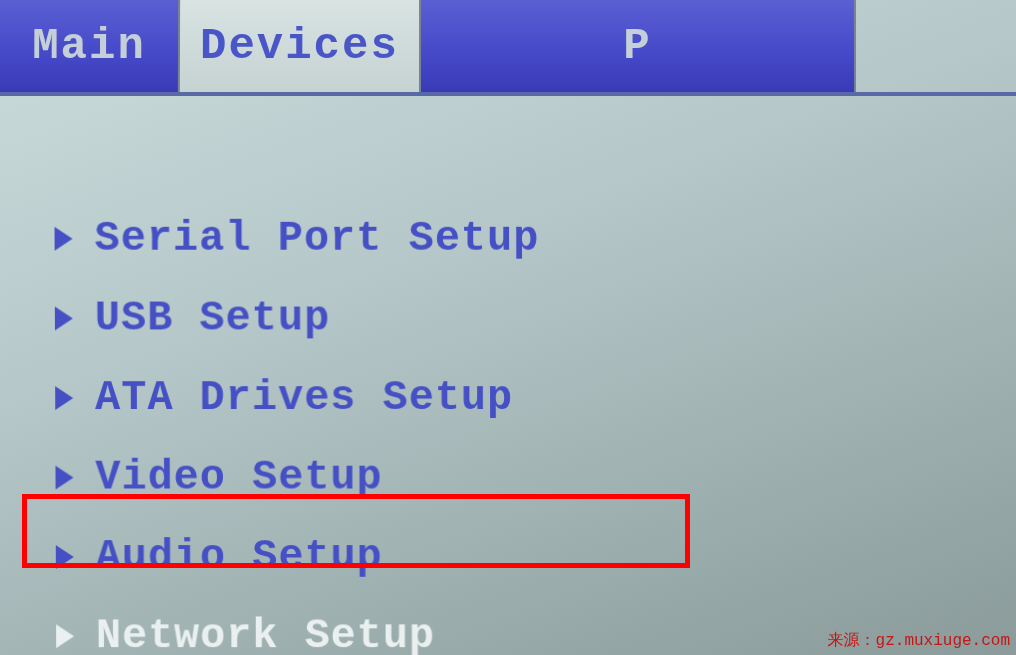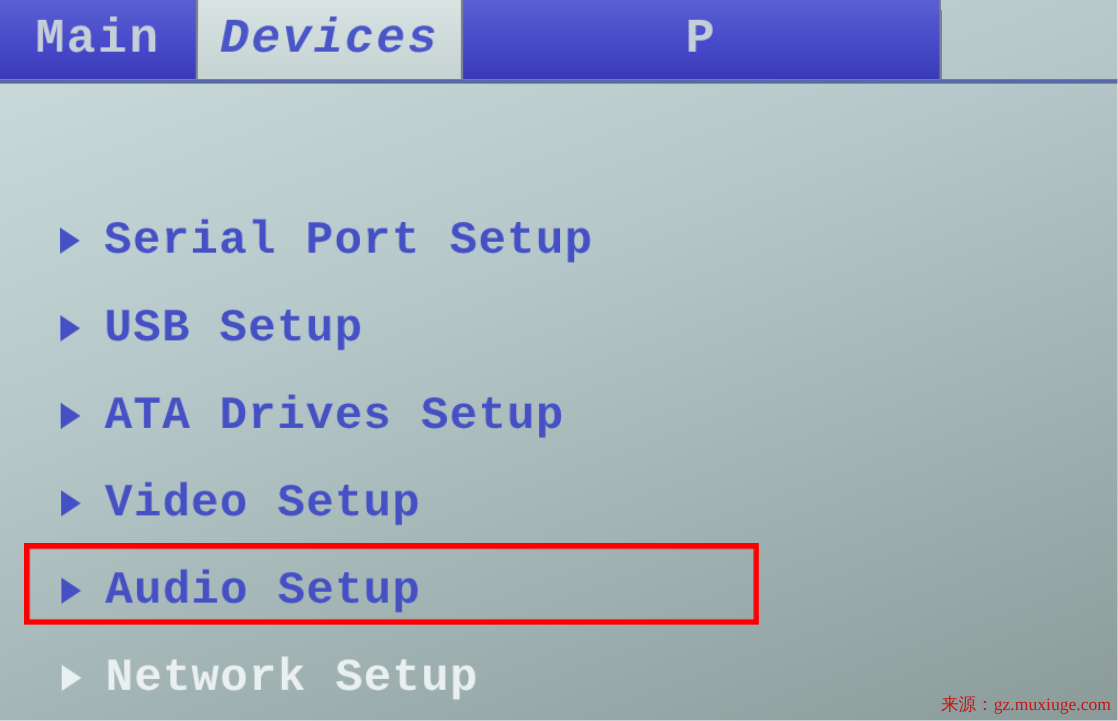--- a/index.html
+++ b/index.html
@@ -11,21 +11,21 @@
       width: 1016px;
       height: 655px;
       background: linear-gradient(160deg, #cdddde 0%, #b5c7c8 40%, #8a9b9a 100%);
       font-family: 'Courier New', monospace;
       font-weight: bold;
       position: relative;
       overflow: hidden;
     }
     .tab-bar {
       display: flex;
-      height: 72px;
+      height: 92px;
       position: relative;
       transform: perspective(2000px) rotateX(1deg);
     }
     .tab {
       display: flex;
       align-items: center;
       justify-content: center;
       font-size: 44px;
       letter-spacing: 2px;
       padding: 0 20px;
@@ -37,21 +37,20 @@
     }
     .tab.inactive {
       background: linear-gradient(180deg, #5a5fd2 0%, #4548c8 60%, #393bb5 100%);
       color: #c5cfd8;
     }
     .tab:nth-child(1) {
       flex: 0 0 180px;
     }
     .tab:nth-child(2) {
       flex: 0 0 240px;
-      font-style: italic;
     }
     .tab:nth-child(3) {
       flex: 0 0 435px;
     }
     .tab:nth-child(4) {
       flex: 1;
       border-right: none;
     }
     .divider-line {
       height: 4px;
@@ -96,21 +95,21 @@
       top: 494px;
       width: 668px;
       height: 74px;
       pointer-events: none;
     }
     .watermark {
       position: absolute;
       bottom: 4px;
       right: 6px;
       font-size: 16px;
-      font-family: Liberation Serif, serif;
+      font-family: Liberation Mono, monospace;
       color: #c41616;
       font-weight: normal;
       letter-spacing: 0;
       text-align: right;
     }
   </style>
 </head>
 <body>
 
 <div class="tab-bar">

